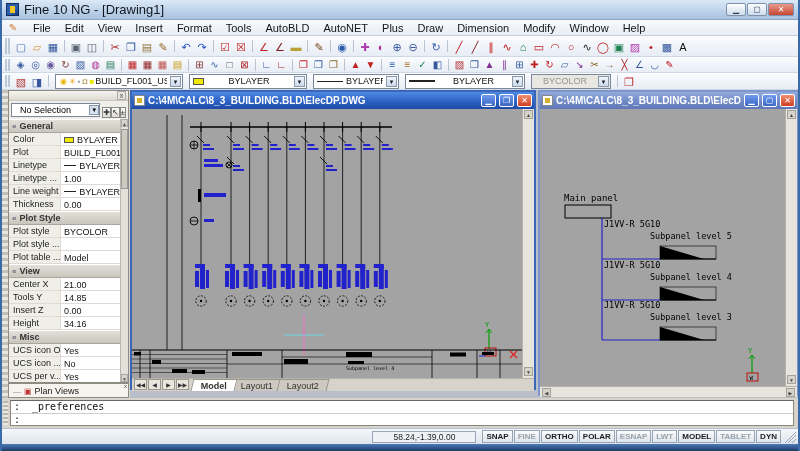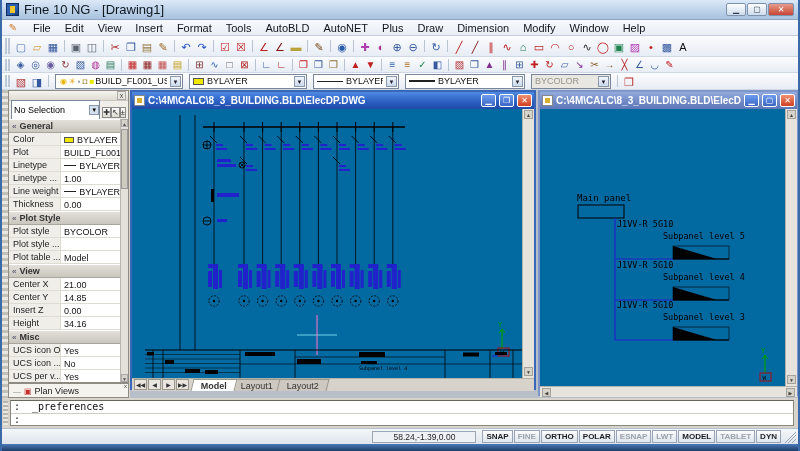--- a/index.html
+++ b/index.html
@@ -30,38 +30,38 @@
   .tb1{top:36px;height:21px;}
   .tb2{top:57px;height:16px;}
   .tb3{top:73px;height:17px;}
   .grip{width:5px;height:80%;margin:0 3px;border-left:2px solid #bcc8d8;border-right:2px solid #bcc8d8;}
   .tbtn{display:inline-block;width:16px;height:15px;font-size:11px;line-height:14px;text-align:center;
         border:1px solid transparent;border-radius:2px;}
   .tb2 .tbtn{width:15px;height:13px;font-size:10px;line-height:12px;}
   .tsep{display:inline-block;width:1px;height:12px;background:#b9c4d2;margin:0 3px;}
   .combo{display:inline-flex;align-items:center;height:15px;border:1px solid #7a8699;background:#fff;
          font-size:9px;color:#101010;padding:0 1px 0 3px;margin:0 3px;}
-  .combo .ctext{overflow:hidden;white-space:nowrap;flex:1;}
+  .combo .ctext{overflow:hidden;white-space:nowrap;flex:1;text-align:center;}
   .combo .arrow{margin-left:3px;width:11px;height:11px;background:linear-gradient(180deg,#f2f6fb,#ccd9ea);
       border:1px solid #8898ac;font-size:6px;line-height:10px;text-align:center;color:#223;}
   .combo.disabled{background:#e9e7e1;color:#98958c;}
   .sw{display:inline-block;width:11px;height:7px;border:1px solid #555;margin-right:3px;}
   .lt{display:inline-block;width:26px;border-top:1px solid #222;margin-right:3px;}
   .lt.w2{border-top-width:2px;}
   .stateico{font-size:8px;margin:0 1px;}
   
   .dock{position:absolute;left:0;top:90px;width:128px;height:308px;background:#d9d6ce;}
   .dockgrip{position:absolute;left:0;top:0;width:6px;height:100%;
      background:repeating-linear-gradient(180deg,#c3c0b8 0 3px,#e9e7e1 3px 6px);}
   .palette{position:absolute;left:6px;top:0;width:121px;height:293px;background:#efeee8;border:1px solid #8e8b82;}
   .palhead{height:10px;border-bottom:1px solid #c9c6bd;display:flex;justify-content:flex-end;align-items:center;padding:0 2px;
      background:linear-gradient(180deg,#f5f4ef,#dedbd2);}
   .palhead .x{font-size:7px;line-height:7px;color:#444;width:9px;text-align:center;border:1px solid #aaa;background:#e8e6df;}
   .selrow{height:18px;display:flex;align-items:center;padding:1px 2px;gap:2px;}
-  .selcombo{flex:1;height:20px;border:1px solid #7a8699;background:#fff;font-size:9px;display:flex;align-items:center;padding-left:2px;}
+  .selcombo{flex:1;height:14px;border:1px solid #7a8699;background:#fff;font-size:9px;display:flex;align-items:center;padding-left:8px;}
   .selcombo .arrow{margin-left:auto;width:10px;height:10px;background:#d5e0ee;border:1px solid #8898ac;font-size:6px;line-height:9px;text-align:center;}
   .palbtn{width:14px;height:14px;border:1px solid #8a8a8a;background:linear-gradient(180deg,#fdfdfc,#dcdad2);
       font-size:8px;line-height:12px;text-align:center;color:#333;}
   .psections{position:absolute;left:0;top:28px;right:8px;bottom:0;overflow:hidden;font-size:9px;}
   .pscroll{position:absolute;right:0;top:28px;bottom:0;width:8px;background:#e3e1da;border-left:1px solid #b9b6ad;}
   .pscroll .a{height:8px;font-size:5px;text-align:center;line-height:8px;color:#555;background:#d6d3ca;border:1px solid #aaa;}
   .pscroll .thumb{position:absolute;top:10px;left:0;width:100%;height:60px;background:#cdcac0;border:1px solid #999;}
   .sech{height:14px;background:linear-gradient(180deg,#e2e0d9,#c9c6bd);border-top:1px solid #fff;border-bottom:1px solid #a9a69d;
      font-weight:bold;color:#333;display:flex;align-items:center;padding-left:3px;gap:3px;}
   .sech .chev{color:#667;font-size:8px;}
@@ -83,21 +83,21 @@
   .win2{left:536px;top:90px;width:261px;height:306px;border-color:#7d95c8;}
   .wtitle{height:17px;display:flex;align-items:center;padding:0 2px;gap:3px;
      background:linear-gradient(180deg,#4f8ae4 0%,#2a5ec0 60%,#1f4aa8 100%);}
   .win2 .wtitle{background:linear-gradient(180deg,#93abdd 0%,#6e87c4 60%,#6078b8 100%);}
   .wtitle .dico{width:11px;height:11px;background:#fff;border:1px solid #888;position:relative;flex:none;}
   .wtitle .dico::after{content:"";position:absolute;left:2px;top:2px;width:5px;height:5px;background:#d8b030;}
   .wtitle .wt{flex:1;color:#fff;font-size:10px;font-weight:bold;overflow:hidden;white-space:nowrap;}
   .xpb{width:15px;height:13px;flex:none;border:1px solid #fff;border-radius:2px;color:#fff;font-size:8px;line-height:11px;
      text-align:center;background:linear-gradient(180deg,#6f9cee,#3a66c4);}
   .xpb.close{background:linear-gradient(180deg,#ef9070,#cf4022);}
-  .canvas{position:absolute;background:#0369a1;overflow:hidden;padding-left:13px;}
+  .canvas{position:absolute;background:#a3a3a3;overflow:hidden;}
   .cv1{left:0;top:17px;width:390px;height:269px;}
   .cv2{left:0;top:17px;width:245px;height:277px;}
   .vscroll{position:absolute;top:17px;width:12px;background:#e6e4dd;border-left:1px solid #b5b2a9;}
   .vs1{left:390px;height:269px;}
   .vs2{left:245px;height:277px;}
   .hscroll2{position:absolute;left:0;top:294px;width:257px;height:11px;background:#e6e4dd;border-top:1px solid #b5b2a9;
      display:flex;justify-content:space-between;align-items:center;font-size:6px;color:#555;padding:0 2px;}
   .sa{width:9px;height:9px;background:#d6d3ca;border:1px solid #a5a29a;text-align:center;line-height:8px;font-size:5px;color:#444;}
   .vscroll .sa{margin:1px auto;}
   .tabrow{position:absolute;left:0;top:286px;width:402px;height:13px;background:#d7d3cb;border-top:1px solid #b5b2a9;
@@ -371,21 +371,21 @@
             <span class="chev">«</span>
             <span>View</span>
           </div>
           <div class="prow">
             <span class="plabel">Center X</span>
             <span class="pvalue">
               <span>21.00</span>
             </span>
           </div>
           <div class="prow">
-            <span class="plabel">Center Y</span>
+            <span class="plabel">Tools Y</span>
             <span class="pvalue">
               <span>14.85</span>
             </span>
           </div>
           <div class="prow">
             <span class="plabel">Insert Z</span>
             <span class="pvalue">
               <span>0.00</span>
             </span>
           </div>

